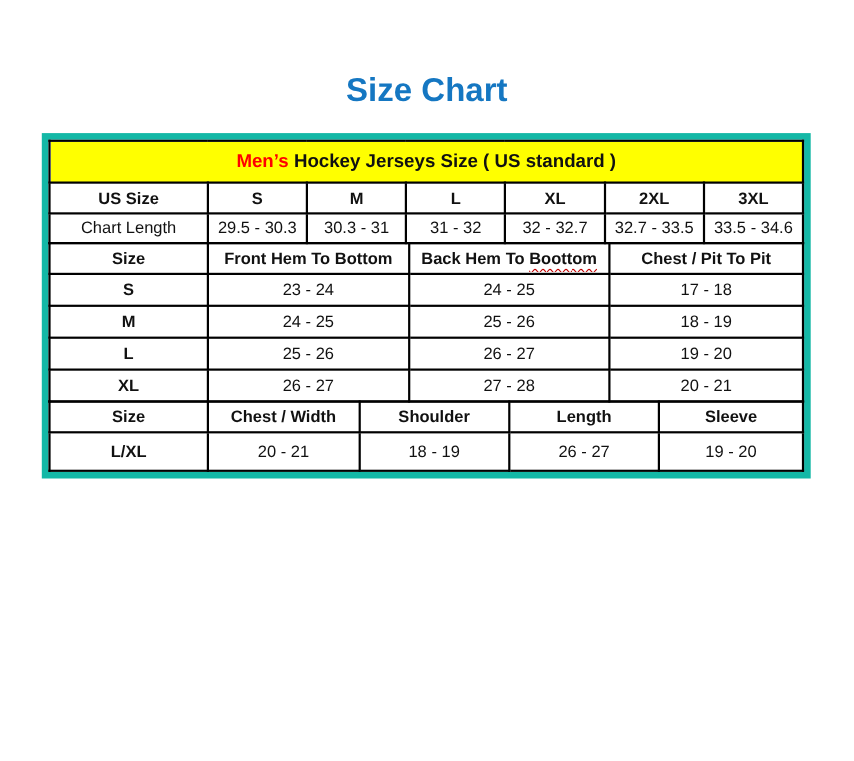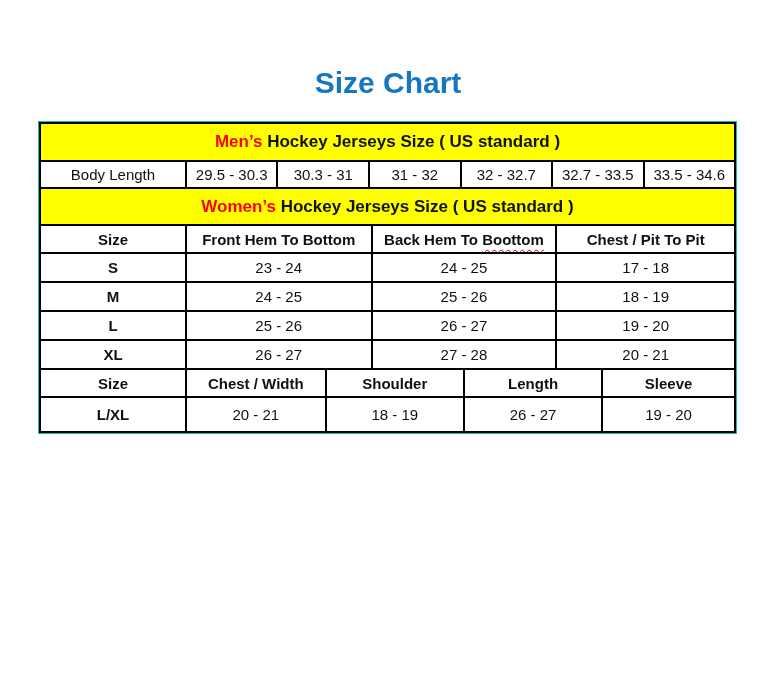--- a/index.html
+++ b/index.html
@@ -18,21 +18,21 @@
     text-align: center;
     font-size: 30px;
     font-weight: bold;
     color: #1577C2;
     letter-spacing: 0px;
   }
 
   .chart-frame {
     position: absolute;
     left: 38px; top: 121px; width: 699px;
-    border: 1px solid #14b8a6;
+    border: 6px solid #14b8a6;
   }
 
   table {
     width: 100%;
     border-collapse: collapse;
     table-layout: fixed;
   }
   
   table + table { margin-top: -2px; }
 
@@ -92,47 +92,51 @@
           <col style="width:13.17%">
           <col style="width:13.16%">
           <col style="width:13.16%">
       </colgroup>
       <thead>
         <tr>
           <th class="band-cell" colspan="7">
             <span class="band-highlight">Men’s</span><span class="band-rest"> Hockey Jerseys Size ( US standard )</span>
           </th>
         </tr>
+        <tr>
+          <th>US Size</th>
+          <th>S</th>
+          <th>M</th>
+          <th>L</th>
+          <th>XL</th>
+          <th>2XL</th>
+          <th>3XL</th>
+        </tr>
       </thead>
       <tbody>
         <tr>
-          <th class="row-label">Body Length</th>
+          <th class="row-label">Chart Length</th>
           <td>29.5 - 30.3</td>
           <td>30.3 - 31</td>
           <td>31 - 32</td>
           <td>32 - 32.7</td>
           <td>32.7 - 33.5</td>
           <td>33.5 - 34.6</td>
         </tr>
       </tbody>
     </table>
 
     <table class="womens">
       <colgroup>
         <col style="width:21%">
           <col style="width:26.7%">
           <col style="width:26.6%">
           <col style="width:25.7%">
       </colgroup>
       <thead>
-        <tr>
-          <th class="band-cell" colspan="4">
-            <span class="band-highlight">Women’s</span><span class="band-rest"> Hockey Jerseys Size ( US standard )</span>
-          </th>
-        </tr>
         <tr>
           <th>Size</th>
           <th>Front Hem To Bottom</th>
           <th><span>Back Hem To </span><span class="squiggle">Boottom</span></th>
           <th>Chest / Pit To Pit</th>
         </tr>
       </thead>
       <tbody>
         <tr>
           <th class="row-label">S</th>

